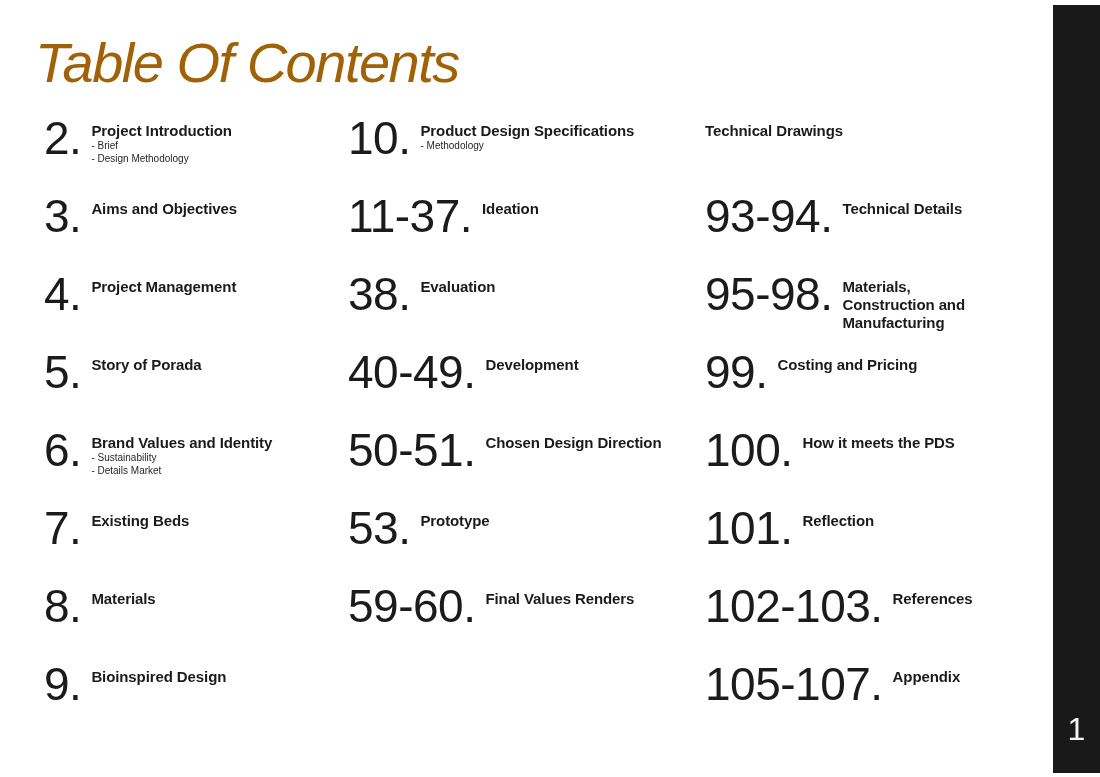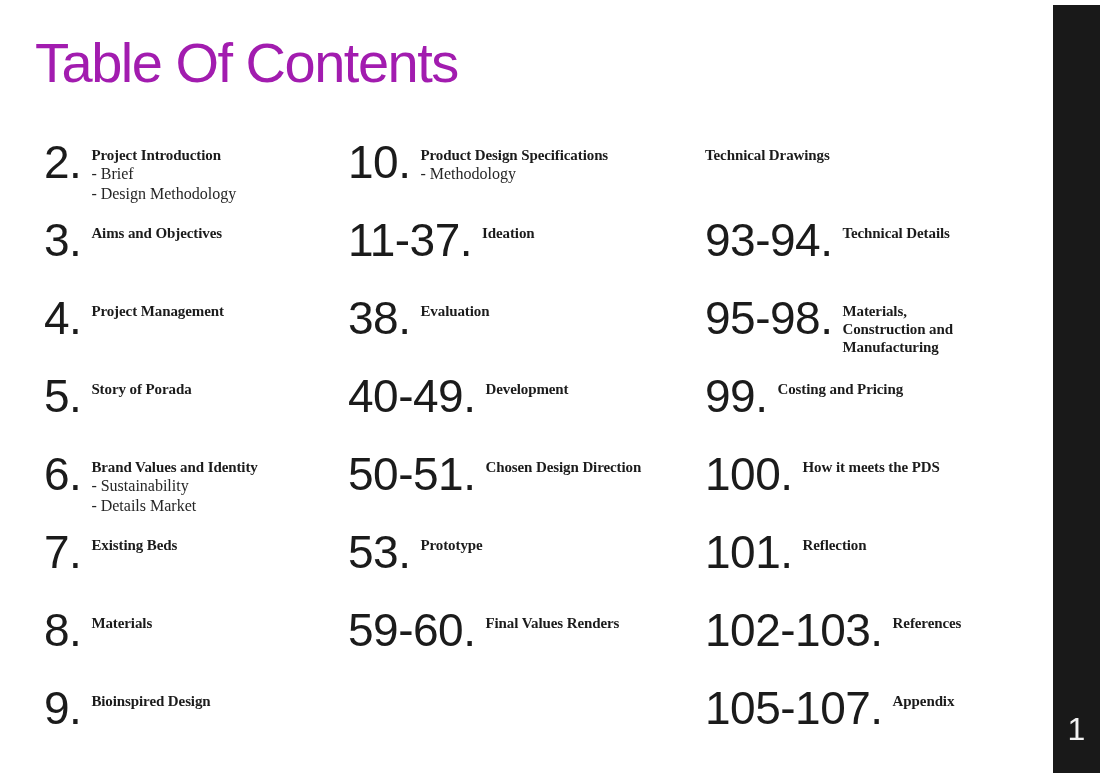--- a/index.html
+++ b/index.html
@@ -13,53 +13,54 @@
   }
   .main {
     position: absolute;
     left: 35px; top: 34px; right: 58px;
   }
   .page-title {
     font-size: 56px;
     font-weight: 400;
     letter-spacing: -1.5px;
     line-height: 1.05;
-    color: #a21caf;
-    margin-bottom: 48px;
+    color: #a16207;
+    margin-bottom: 24px;
+    font-style: italic;
   }
   .columns {
     display: grid;
     grid-template-columns: 313px 357px 1fr;
   }
   .col { display: flex; flex-direction: column; }
   .col-1 { padding-left: 9px; }
   .entry {
     display: flex;
     align-items: flex-start;
     gap: 10px;
     min-height: 78px;
   }
   .num {
     font-size: 46px;
     line-height: 0.92;
     letter-spacing: -0.5px;
     white-space: nowrap;
     color: #1b1b1b;
   }
-  .text { padding-top: 5px; max-width: 230px; font-family: Liberation Serif, serif; }
+  .text { padding-top: 5px; max-width: 230px; }
   .title {
     font-weight: bold;
     font-size: 15px;
     line-height: 1.2;
     letter-spacing: -0.1px;
     white-space: pre-line;
     color: #1b1b1b;
   }
   .sub {
-    font-size: 16px;
+    font-size: 10px;
     line-height: 1.29;
     color: #262626;
   }
   .side-bar {
     position: absolute;
     top: 5px; bottom: 4px; right: 0;
     width: 47px;
     background: #191919;
     display: flex;
     flex-direction: column;

